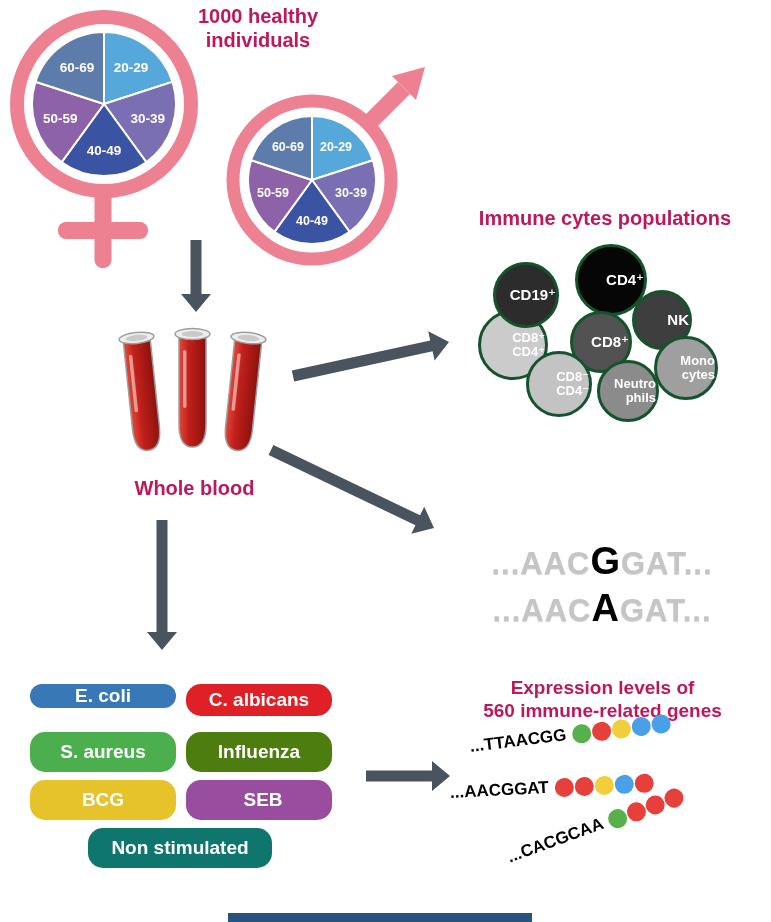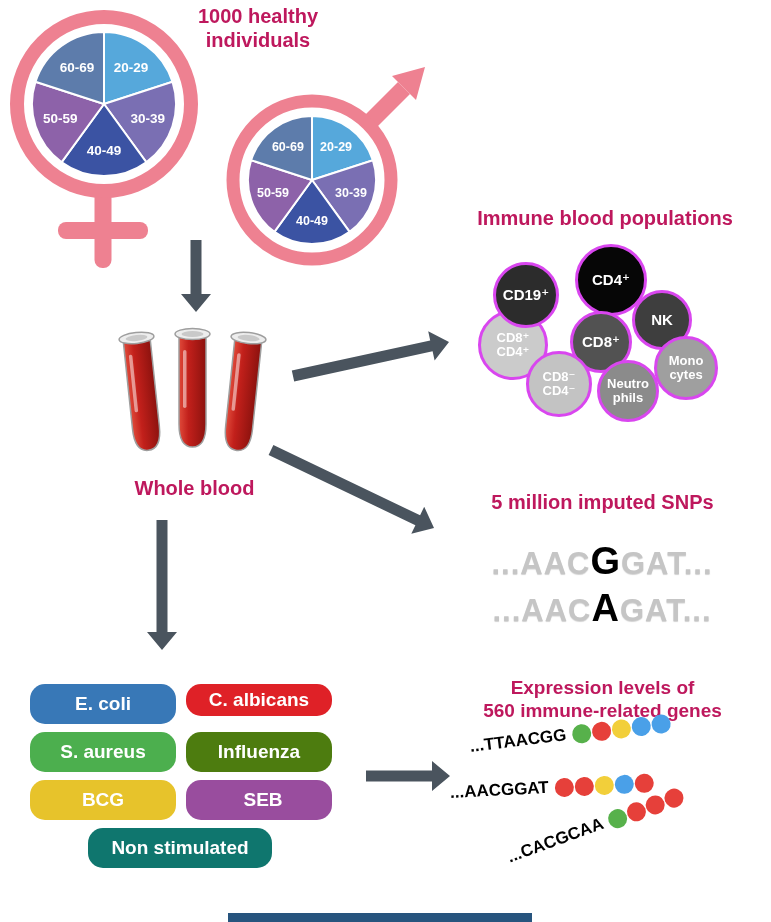--- a/index.html
+++ b/index.html
@@ -5,22 +5,22 @@
   * { margin:0; padding:0; box-sizing:border-box; }
   html,body { background:#fff; }
   .canvas {
     position:relative; width:771px; height:922px; background:#fff;
     font-family:"Liberation Sans","DejaVu Sans",sans-serif; overflow:hidden;
   }
   .heading { position:absolute; font-weight:bold; color:#be185d; text-align:center; line-height:1.22; }
   svg.layer { position:absolute; pointer-events:none; }
   .cell {
     position:absolute; border-radius:50%; color:#fff; font-weight:bold;
-    display:flex; flex-direction:column; align-items:center; justify-content:center;
-    text-align:center; border:3px solid #d946ef; line-height:1.08;
+    display:flex; flex-direction:column; align-items:flex-end; justify-content:center;
+    text-align:center; border:3px solid #14532d; line-height:1.08;
   }
   .stim {
     position:absolute; border-radius:15px; color:#fff; font-weight:bold;
     display:flex; align-items:center; justify-content:center; font-size:19px;
   }
   .snp-line {
     position:absolute; width:300px; text-align:center; font-weight:bold;
     color:#c5c5c5; font-size:31px; letter-spacing:1px; white-space:nowrap;
     text-shadow:0 1px 1px rgba(0,0,0,0.18);
   }
@@ -98,21 +98,21 @@
   <svg id="arrows-layer" class="layer" style="left:0; top:0;" width="771" height="922" viewBox="0 0 771 922">
       <polygon points="190.5,240.0 190.5,294.0 181.0,294.0 196.0,312.0 211.0,294.0 201.5,294.0 201.5,240.0" fill="#4a545e"></polygon>
       <polygon points="294.2,381.4 432.6,351.2 434.6,360.5 449.0,342.0 428.2,331.2 430.2,340.5 291.8,370.6" fill="#4a545e"></polygon>
       <polygon points="268.6,455.0 415.4,525.2 411.3,533.8 434.0,528.0 424.2,506.7 420.1,515.3 273.4,445.0" fill="#4a545e"></polygon>
       <polygon points="156.5,520.0 156.5,632.0 147.0,632.0 162.0,650.0 177.0,632.0 167.5,632.0 167.5,520.0" fill="#4a545e"></polygon>
       <polygon points="366.0,781.5 432.0,781.5 432.0,791.0 450.0,776.0 432.0,761.0 432.0,770.5 366.0,770.5" fill="#4a545e"></polygon>
     </svg>
 
   <div class="heading" style="left:92px; top:476px; width:205px; font-size:20px;">Whole blood</div>
 
-  <div class="heading" style="left:455px; top:206px; width:300px; font-size:20px;">Immune blood populations</div>
+  <div class="heading" style="left:455px; top:206px; width:300px; font-size:20px;">Immune cytes populations</div>
   <div id="cells">
       <div class="cell" style="left: 478px; top: 310px; width: 70px; height: 70px; background: rgb(203, 203, 203); font-size: 13px;">
         <div>CD8⁺</div>
         <div>CD4⁺</div>
       </div>
       <div class="cell" style="left: 493px; top: 262px; width: 66px; height: 66px; background: rgb(44, 44, 44); font-size: 15px;">
         <div>CD19⁺</div>
       </div>
       <div class="cell" style="left: 632px; top: 290px; width: 60px; height: 60px; background: rgb(62, 62, 62); font-size: 15px;">
         <div>NK</div>
@@ -130,28 +130,27 @@
       <div class="cell" style="left: 526px; top: 351px; width: 66px; height: 66px; background: rgb(195, 195, 195); font-size: 13px;">
         <div>CD8⁻</div>
         <div>CD4⁻</div>
       </div>
       <div class="cell" style="left: 597px; top: 360px; width: 62px; height: 62px; background: rgb(139, 139, 139); font-size: 13px;">
         <div>Neutro</div>
         <div>phils</div>
       </div>
     </div>
 
-  <div class="heading" style="left:450px; top:490px; width:305px; font-size:20px;">5 million imputed SNPs</div>
   <div id="snp-lines">
       <div class="snp-line" style="left: 452px; top: 540px;"><span>...AAC</span><span class="snp">G</span><span>GAT...</span></div>
       <div class="snp-line" style="left: 452px; top: 587px;"><span>...AAC</span><span class="snp">A</span><span>GAT...</span></div>
     </div>
 
   <div id="stims">
-      <div class="stim" style="left: 30px; top: 684px; width: 146px; height: 40px; background: rgb(56, 120, 183);">
+      <div class="stim" style="left: 30px; top: 684px; width: 146px; height: 24px; background: rgb(56, 120, 183);">
         <span>E. coli</span>
       </div>
       <div class="stim" style="left: 186px; top: 684px; width: 146px; height: 32px; background: rgb(223, 33, 39);">
         <span>C. albicans</span>
       </div>
       <div class="stim" style="left: 30px; top: 732px; width: 146px; height: 40px; background: rgb(76, 175, 78);">
         <span>S. aureus</span>
       </div>
       <div class="stim" style="left: 186px; top: 732px; width: 146px; height: 40px; background: #4d7c0f;">
         <span>Influenza</span>

